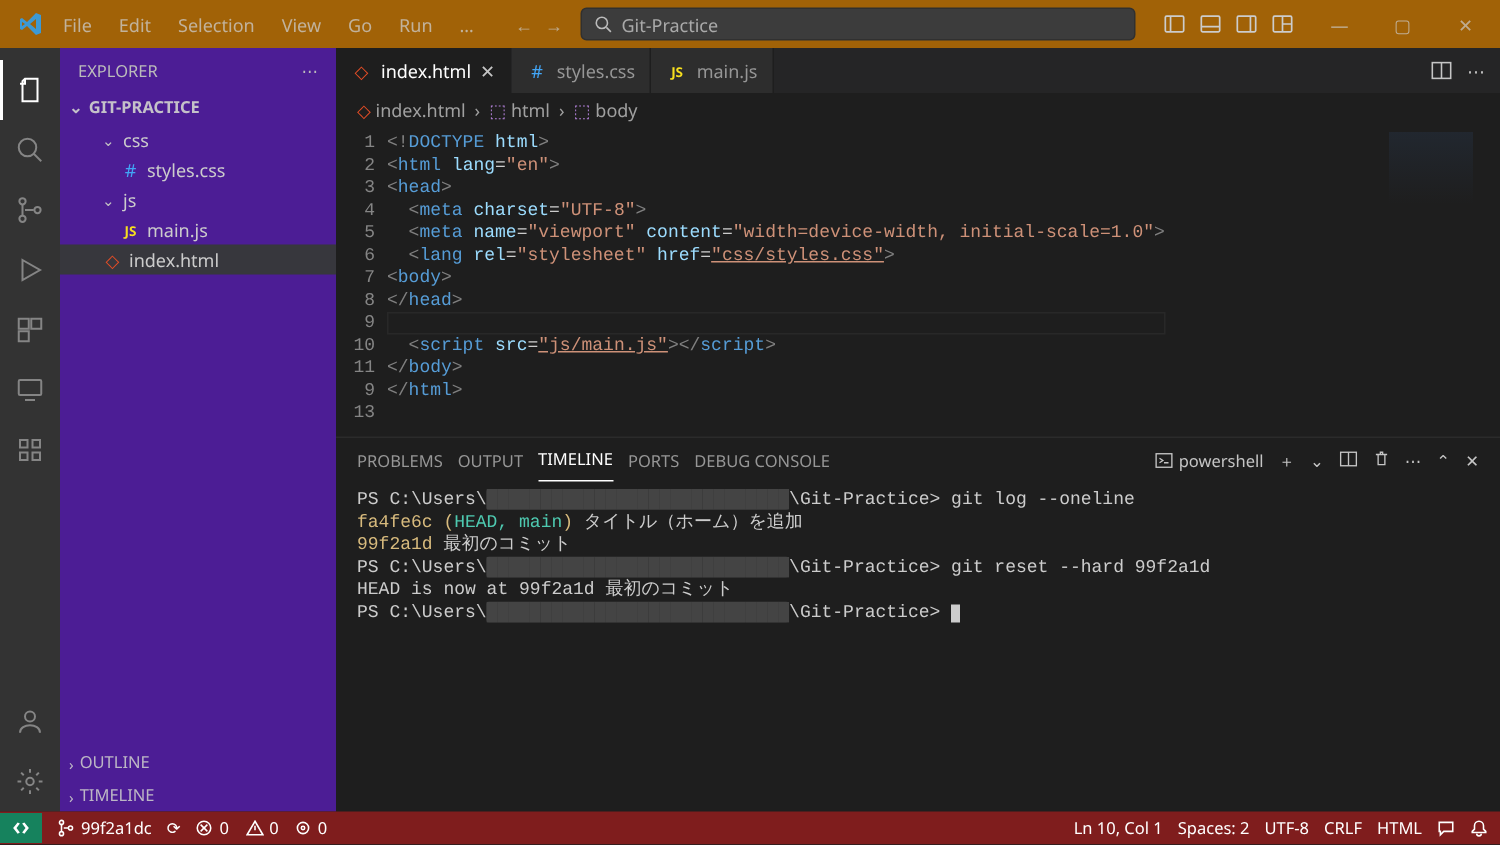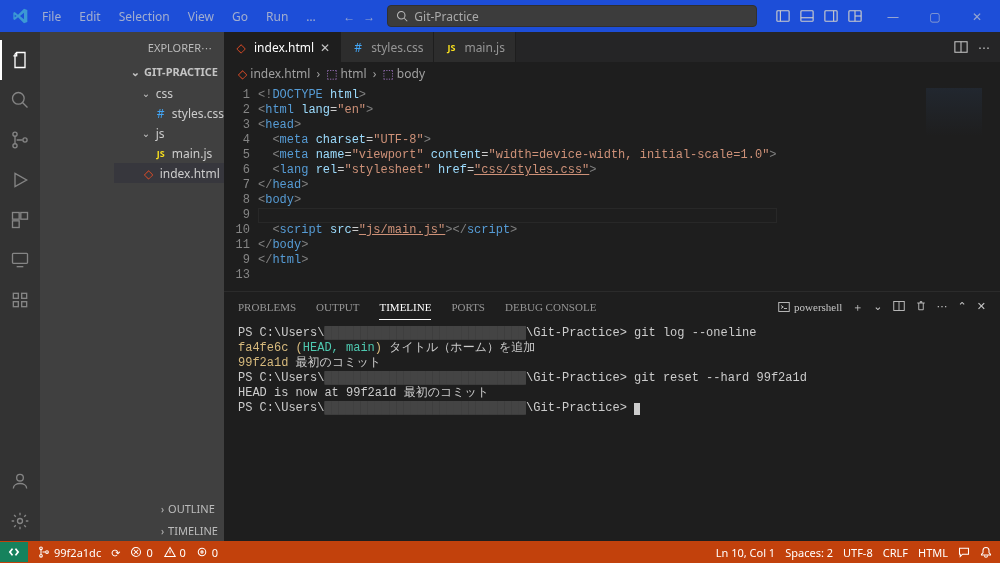--- a/index.html
+++ b/index.html
@@ -10,21 +10,21 @@
   background: #1e1e1e;
   width: 1000px;
   height: 563px;
   overflow: hidden;
   display: flex;
   flex-direction: column;
 }
 
 .titlebar {
   height: 30px;
-  background: #1d4ed8;
+  background: #a16207;
   display: flex;
   align-items: center;
   padding: 16px 6px;
 }
 .titlebar .logo { width: 28px; display: flex; justify-content: center; }
 .titlebar .menu { display: flex; gap: 2px; }
 .titlebar .menu-item { padding: 4px 8px; cursor: default; color: #ccccccc0; }
 .titlebar .spacer-left { flex: .4; }
 .titlebar .nav-arrows { display: flex; gap: 8px; margin: 0 12px; color: #ccccccb0; }
 .titlebar .searchbox {
@@ -57,22 +57,22 @@
   position: relative;
 }
 .activitybar .act-item.active { color: #ffffff; }
 .activitybar .act-item.active::before {
   content: ""; position: absolute; left: 0; top: 0; width: 2px; height: 40px; background: #fff;
 }
 .activitybar .act-spacer { flex: 1; }
 
 
 .sidebar {
-  width: 184px; background: #404040;
-  display: flex; flex-direction: column; align-items: flex-end;
+  width: 184px; background: #4c1d95;
+  display: flex; flex-direction: column;
 }
 .sidebar-header {
   height: 30px; display: flex; align-items: center;
   padding: 0 12px; color: #bbbbbb; font-size: 11px;
   justify-content: space-between;
 }
 .sidebar-header .ellipsis { color: #bbbbbb; }
 .side-section-title {
   padding: 2px 6px; display: flex; align-items: center; gap: 4px;
   font-size: 11px; font-weight: 700; color: #ccccccf0;
@@ -138,41 +138,41 @@
 .tok-doct { color: #569cd6; }
 .line-cursor { background: #2a2d2e00; box-shadow: inset 0 0 0 1px #282828; }
 
 .panel {
   flex: 1; min-height: 0;
   border-top: 1px solid #2b2b2b;
   display: flex; flex-direction: column;
   background: #1e1e1e;
 }
 .panel-tabs {
-  height: 30px; display: flex; align-items: center; gap: 20px; padding: 0 14px;
-  font-size: 11px; color: #969696; font-family: Liberation Serif, serif;
+  height: 30px; display: flex; align-items: center; gap: 10px; padding: 0 14px;
+  font-size: 11px; color: #969696;
 }
 .panel-tab { padding: 6px 0; }
 .panel-tab.active { color: #ffffff; border-bottom: 1px solid #fff; }
 .panel-tabs .pt-right { margin-left: auto; display: flex; gap: 10px; color: #c5c5c5; }
 
 .terminal {
   flex: 1; padding: 4px 14px;
   font-family: Consolas, "Courier New", monospace;
   font-size: 12px; line-height: 15px; color: #cccccc;
   white-space: pre;
 }
 .term-yellow { color: #d7ba7d; margin-top: 36px; }
 .term-green { color: #4ec9b0; }
 .term-blur { color: #444; background: #333; border-radius: 2px; }
 .term-cursor { display: inline-block; width: 6px; height: 12px; background: #cccccc; vertical-align: text-bottom; }
 
 
 .statusbar {
-  height: 22px; background: #c2410c; color: #ffffff;
+  height: 22px; background: #7f1d1d; color: #ffffff;
   display: flex; align-items: center; font-size: 11px;
   padding: 0 8px; gap: 10px;
 }
 .statusbar .remote { background: #16825d; margin: -4px 0 -4px -8px; padding: 4px 8px; }
 .statusbar .sb-spacer { flex: 1; }
 .sb-item { display: inline-flex; align-items: center; gap: 4px; }
 svg { display: block; }
 </style>
 </head>
 <body>
@@ -398,22 +398,22 @@
             <div>9</div>
             <div>13</div>
           </div>
         <div class="codelines" id="codelines">
             <div><span class="tok-gray">&lt;!</span><span class="tok-doct">DOCTYPE</span> <span class="tok-attr">html</span><span class="tok-gray">&gt;</span></div>
             <div><span class="tok-gray">&lt;</span><span class="tok-tag">html</span> <span class="tok-attr">lang</span>=<span class="tok-str">"en"</span><span class="tok-gray">&gt;</span></div>
             <div><span class="tok-gray">&lt;</span><span class="tok-tag">head</span><span class="tok-gray">&gt;</span></div>
             <div>  <span class="tok-gray">&lt;</span><span class="tok-tag">meta</span> <span class="tok-attr">charset</span>=<span class="tok-str">"UTF-8"</span><span class="tok-gray">&gt;</span></div>
             <div>  <span class="tok-gray">&lt;</span><span class="tok-tag">meta</span> <span class="tok-attr">name</span>=<span class="tok-str">"viewport"</span> <span class="tok-attr">content</span>=<span class="tok-str">"width=device-width, initial-scale=1.0"</span><span class="tok-gray">&gt;</span></div>
             <div>  <span class="tok-gray">&lt;</span><span class="tok-tag">lang</span> <span class="tok-attr">rel</span>=<span class="tok-str">"stylesheet"</span> <span class="tok-attr">href</span>=<span class="tok-link">"css/styles.css"</span><span class="tok-gray">&gt;</span></div>
+            <div><span class="tok-gray">&lt;</span><span class="tok-tag">body</span><span class="tok-gray">&gt;</span></div>
             <div><span class="tok-gray">&lt;/</span><span class="tok-tag">head</span><span class="tok-gray">&gt;</span></div>
-            <div><span class="tok-gray">&lt;</span><span class="tok-tag">body</span><span class="tok-gray">&gt;</span></div>
             <div class="line-cursor"></div>
             <div>  <span class="tok-gray">&lt;</span><span class="tok-tag">script</span> <span class="tok-attr">src</span>=<span class="tok-link">"js/main.js"</span><span class="tok-gray">&gt;&lt;/</span><span class="tok-tag">script</span><span class="tok-gray">&gt;</span></div>
             <div><span class="tok-gray">&lt;/</span><span class="tok-tag">body</span><span class="tok-gray">&gt;</span></div>
             <div><span class="tok-gray">&lt;/</span><span class="tok-tag">html</span><span class="tok-gray">&gt;</span></div>
           </div>
       </div>
     </div>
 
     <div class="panel">
       <div class="panel-tabs" id="panel-tabs">

